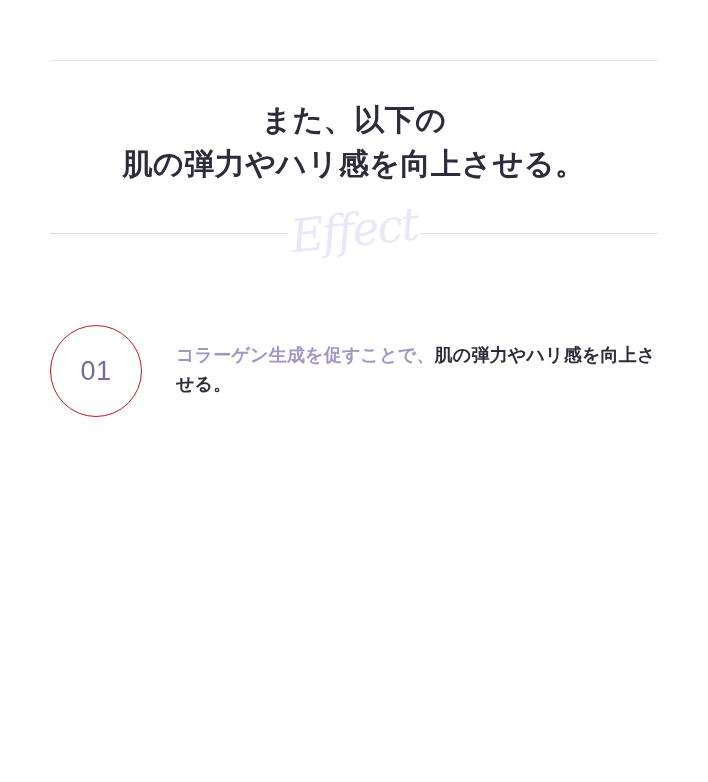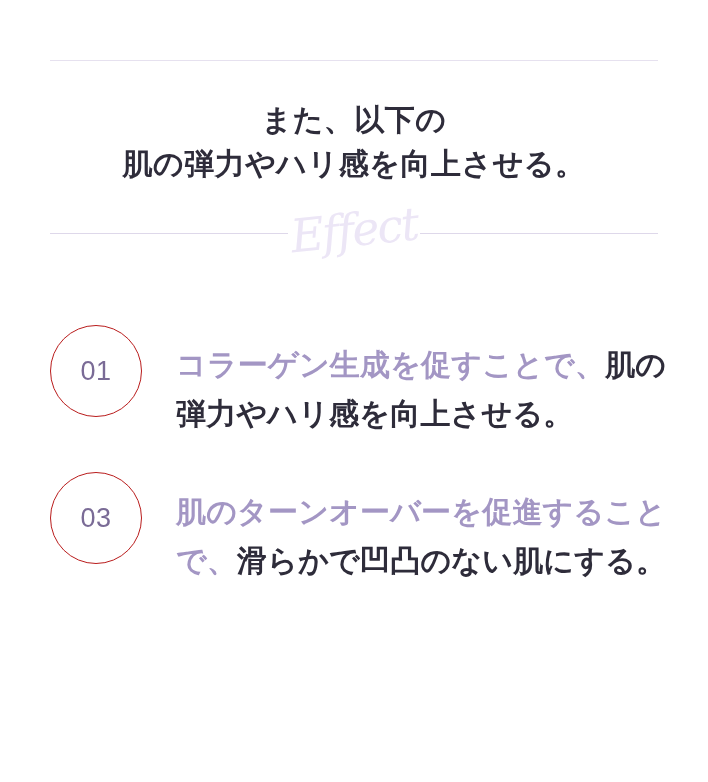--- a/index.html
+++ b/index.html
@@ -103,21 +103,21 @@
     font-weight: 500;
     display: flex;
     align-items: center;
     justify-content: center;
     letter-spacing: 0.5px;
     box-sizing: border-box;
   }
   .item-text {
     margin-left: 34px;
     padding-top: 16px;
-    font-size: 30px;
+    font-size: 18px;
     font-weight: bold;
     line-height: 1.62;
     color: #2e2c3a;
     letter-spacing: 0.2px;
   }
   .item-text .accent {
     color: #a396c4;
   }
   .item-text .dark {
     color: #2e2c3a;
@@ -147,21 +147,15 @@
   <div class="items">
 
     <div class="item">
       <div class="badge">01</div>
       <div class="item-text">
         <span class="seg accent">コラーゲン生成を促すことで、</span><span class="seg dark">肌の弾力やハリ感を向上させる。</span>
       </div>
     </div>
 
 
-    <div class="item">
-      <div class="badge">03</div>
-      <div class="item-text">
-        <span class="seg accent">肌のターンオーバーを促進することで、</span><span class="seg dark">滑らかで凹凸のない肌にする。</span>
-      </div>
-    </div>
 
   </div>
 </div>
 
 </body></html>

